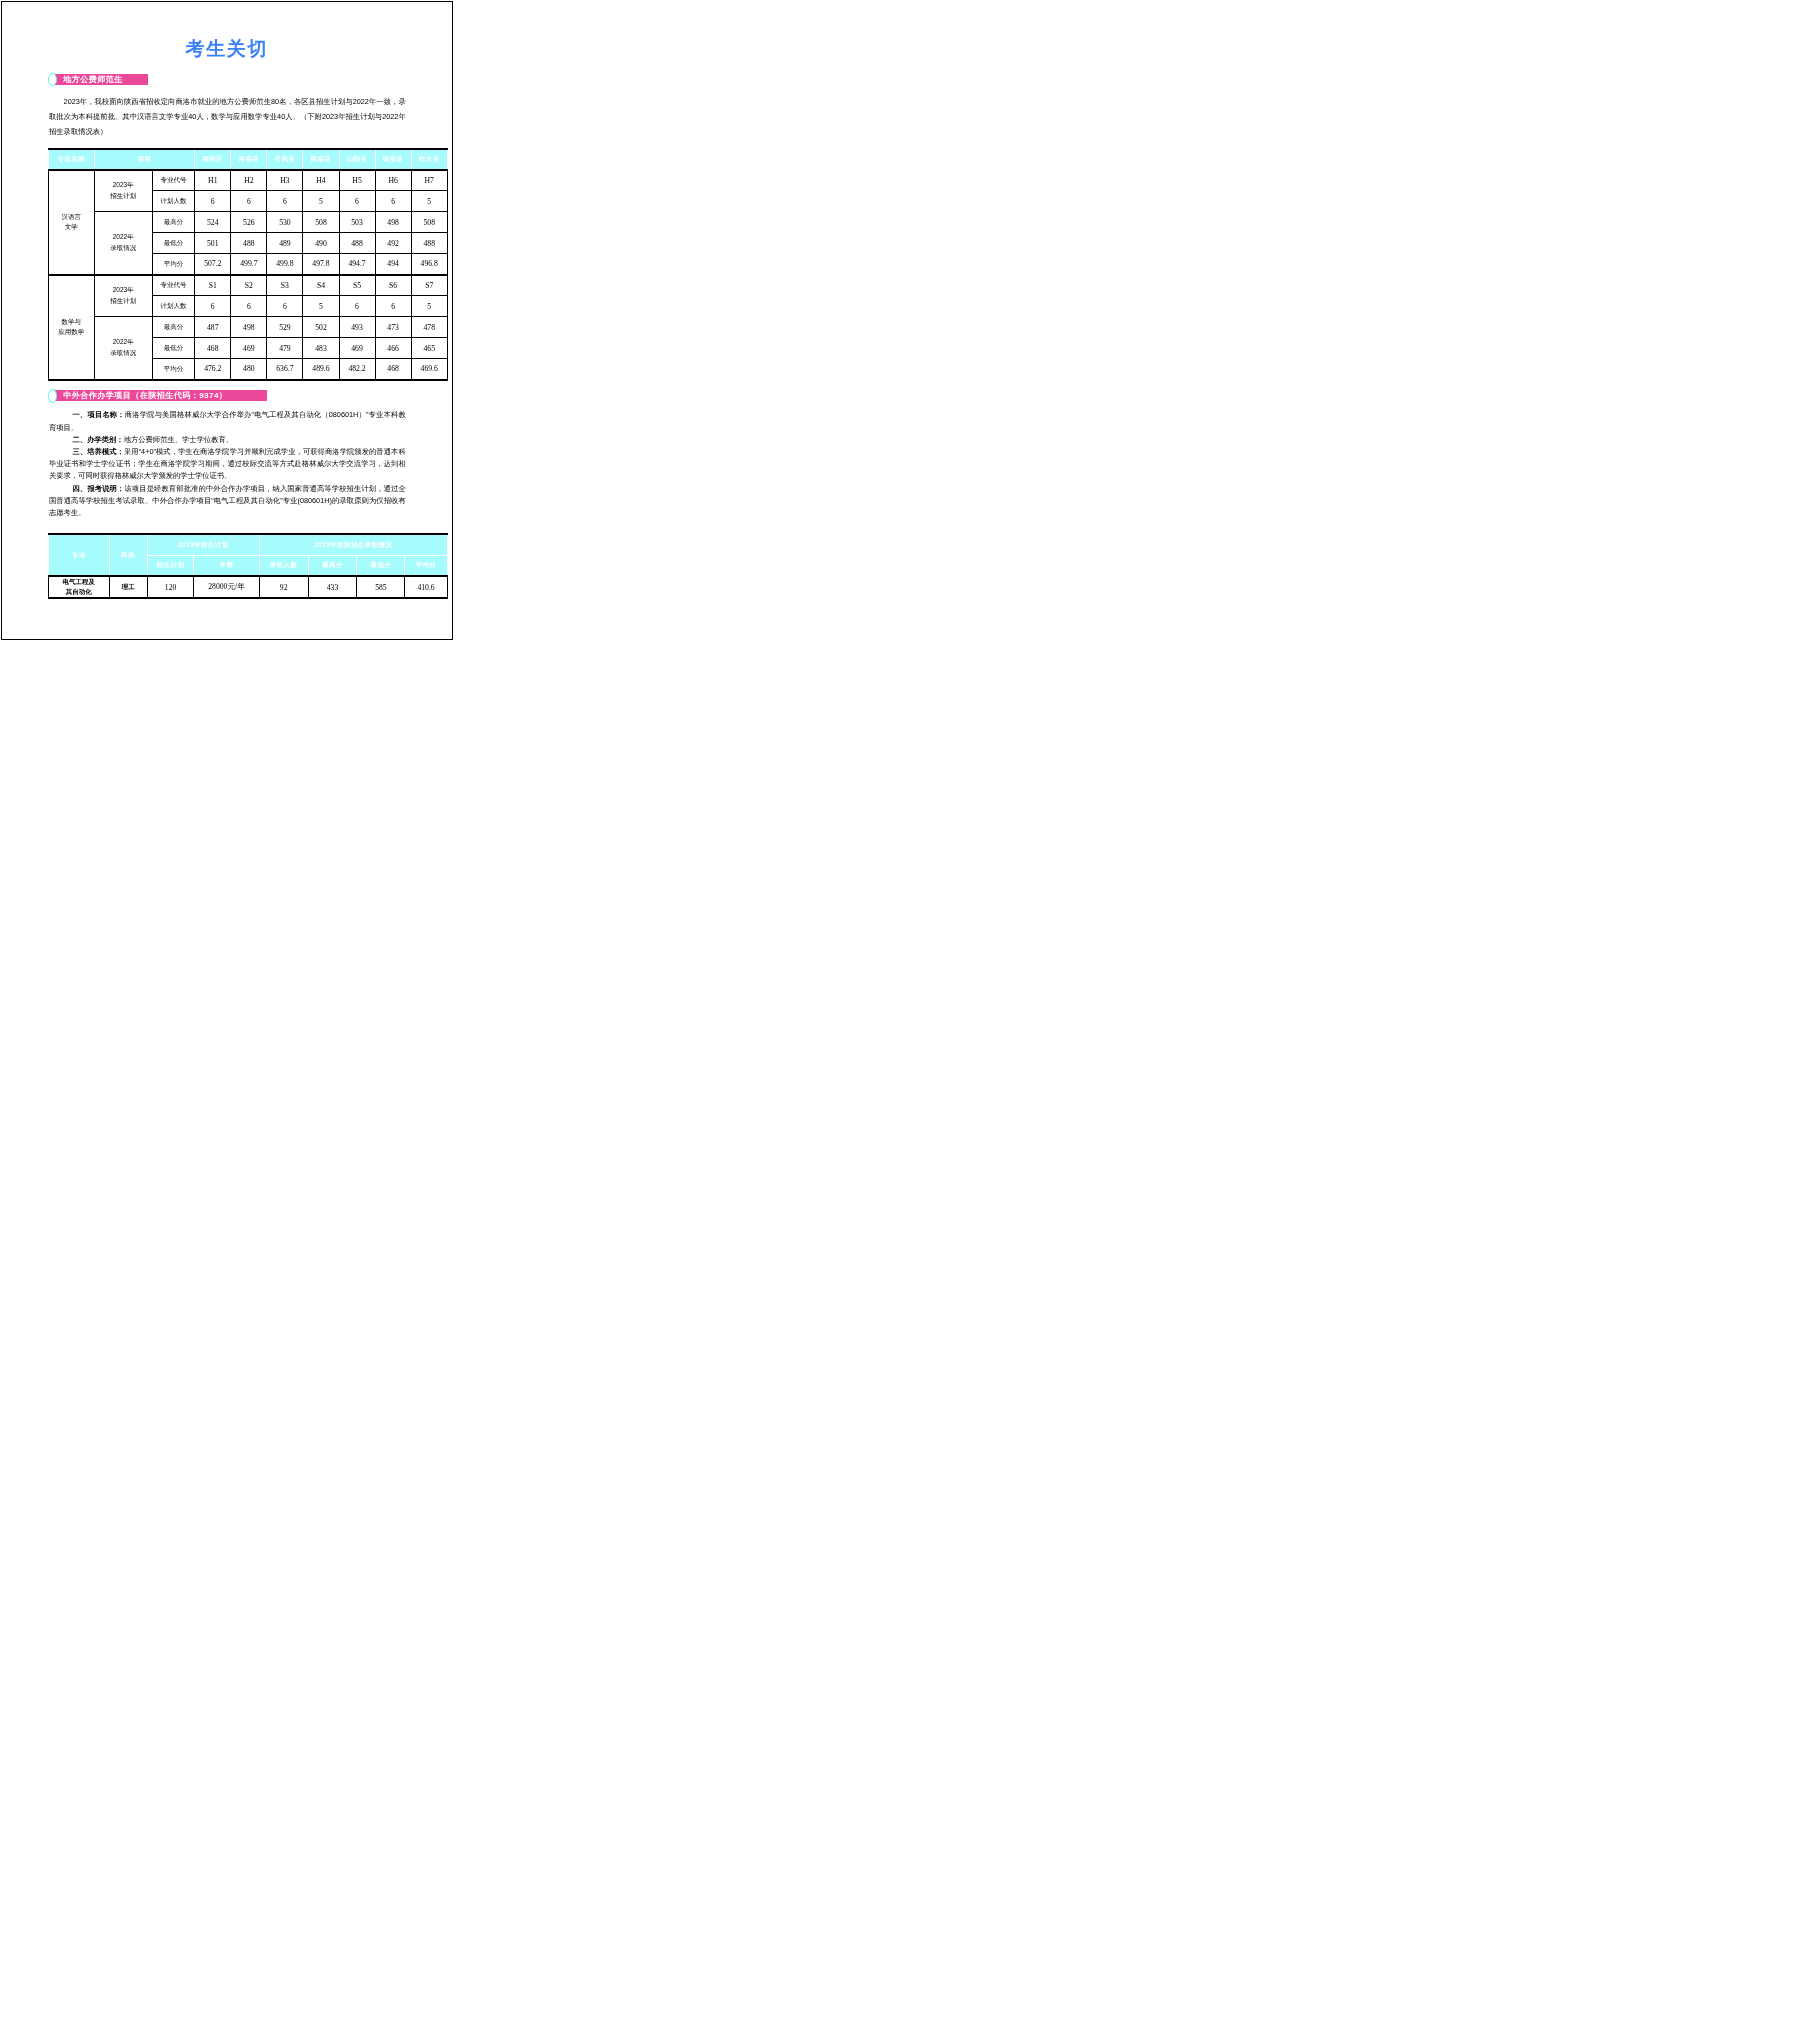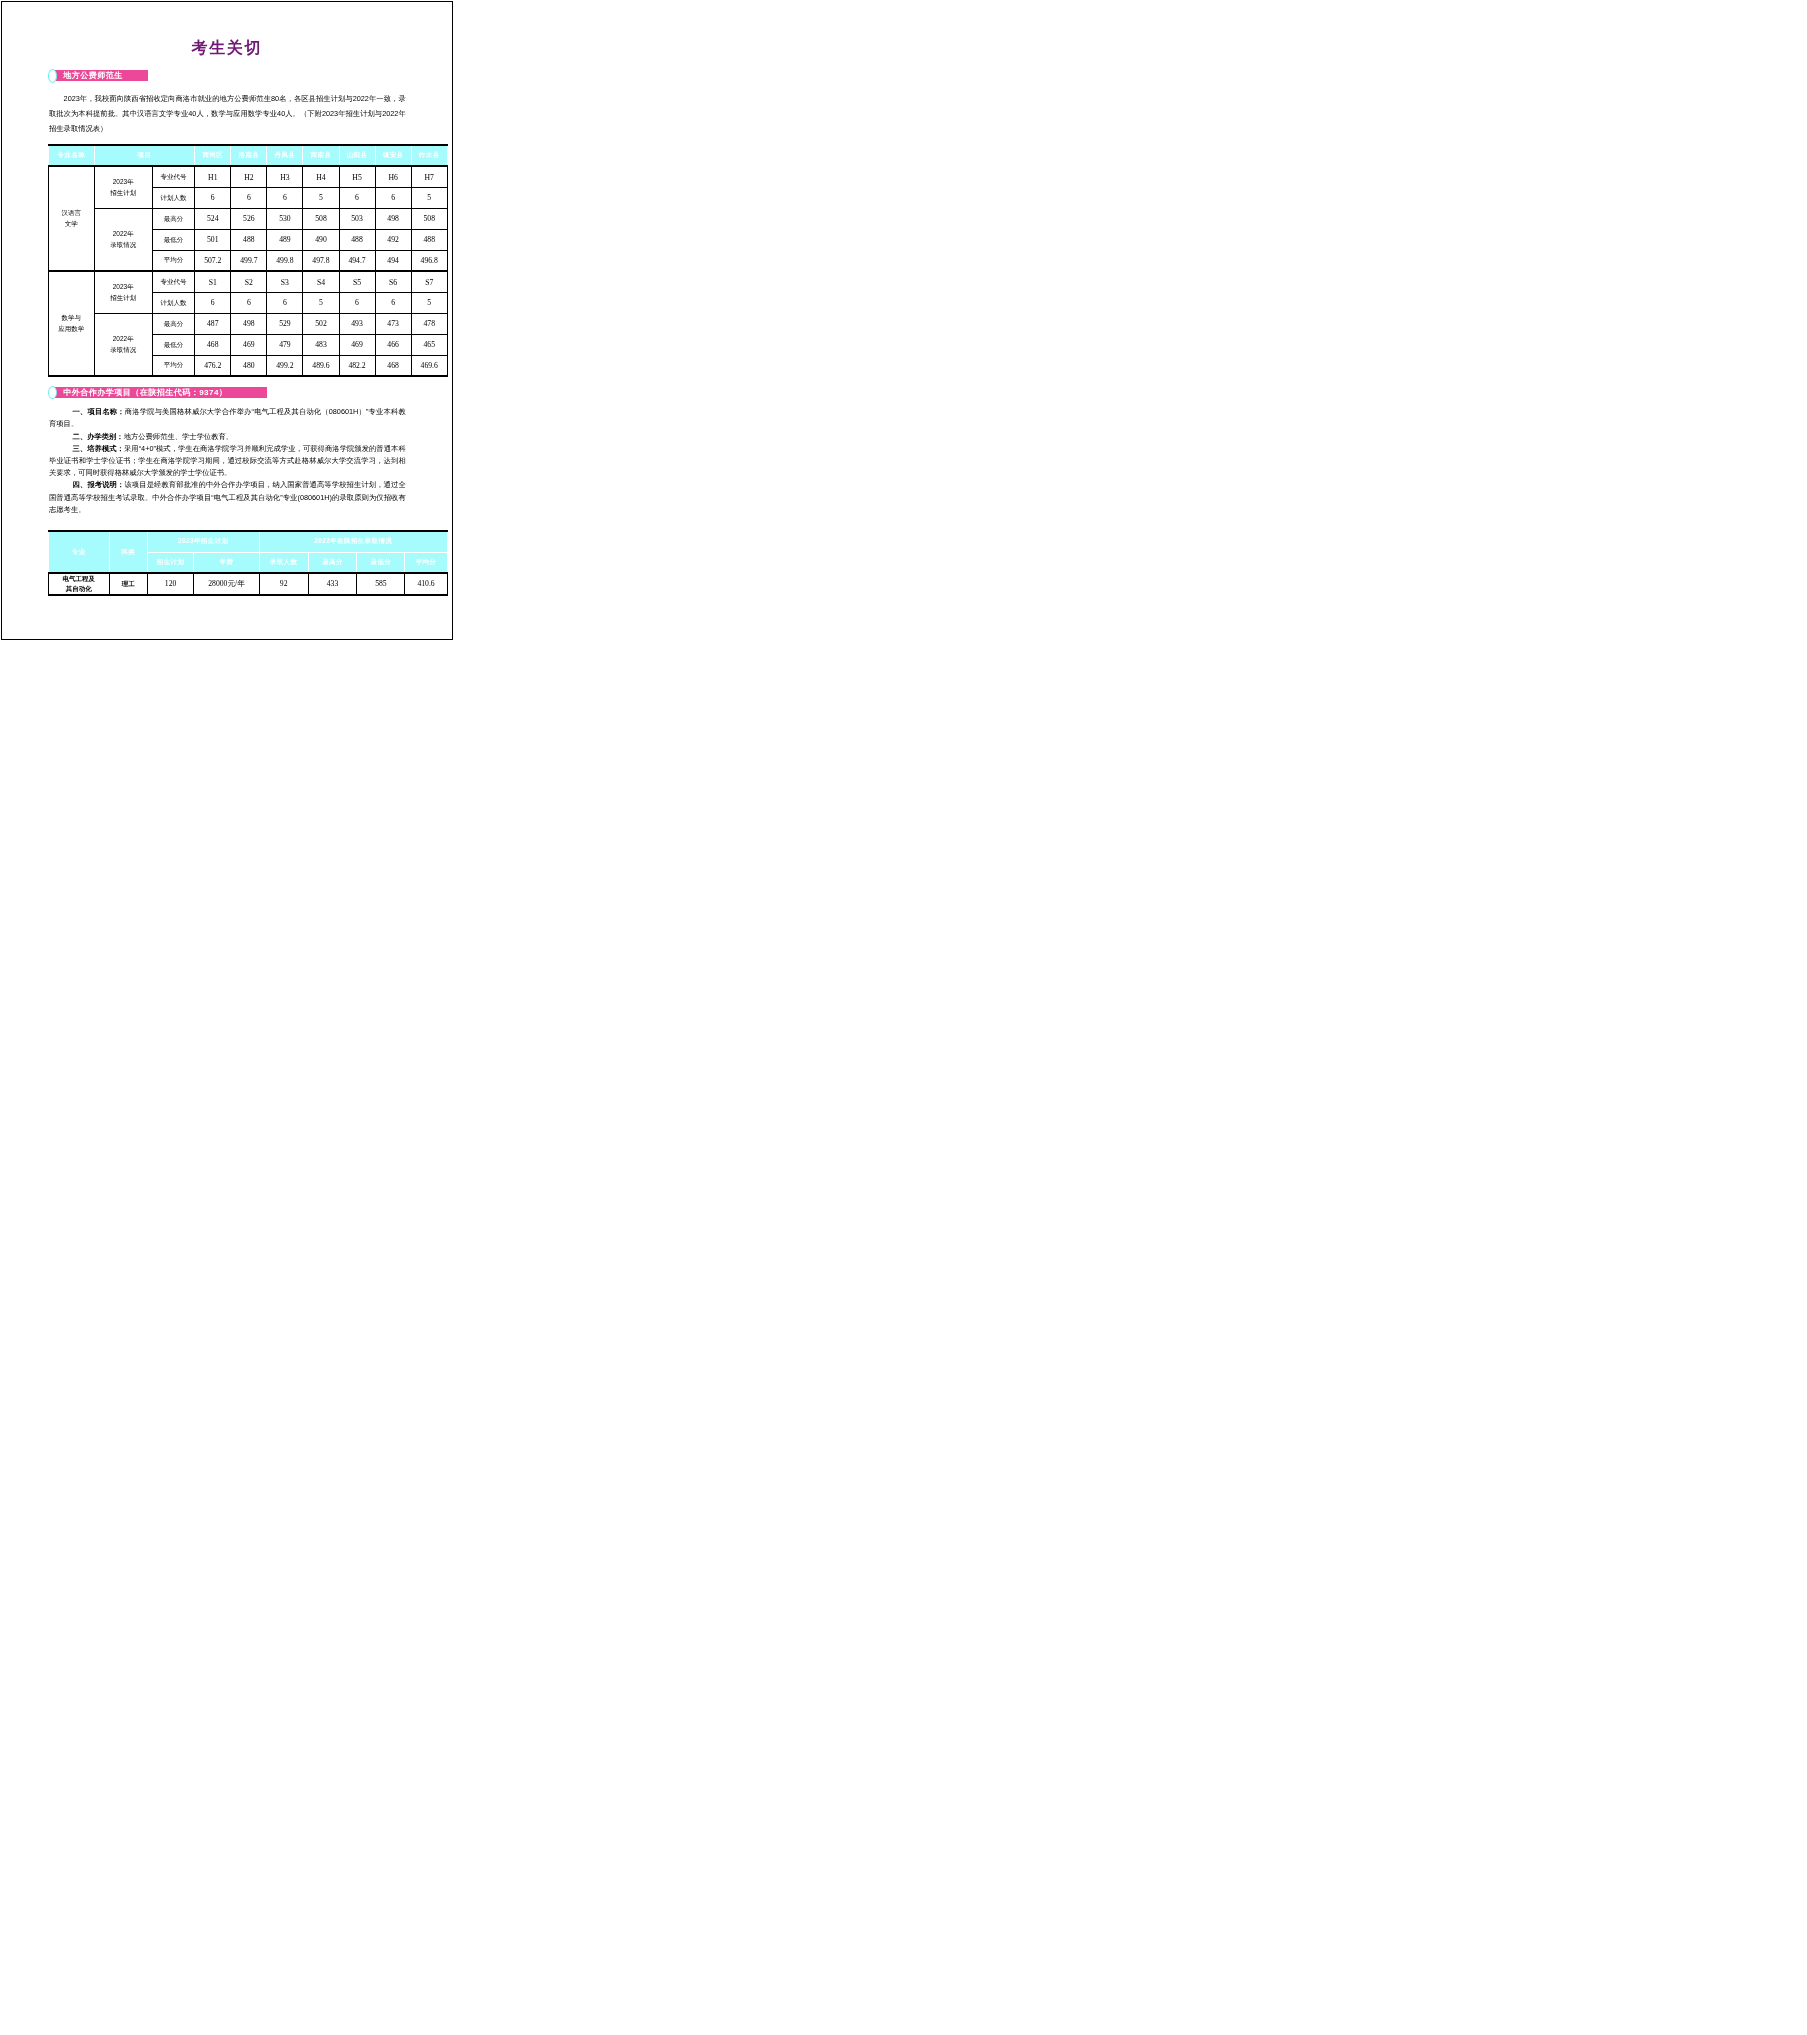--- a/index.html
+++ b/index.html
@@ -1,18 +1,18 @@
 <!DOCTYPE html>
 <html style="font-size:6.5px"><head>
 <meta charset="utf-8">
 <style>
   html,body{margin:0;padding:0;background:#fff;}
   body{font-family:"Liberation Sans",sans-serif;color:#000;}
   .page{width:452px;height:639px;box-sizing:border-box;border:1.2px solid #000;margin:0.8px;background:#fff;overflow:hidden;position:relative;}
-  .title{margin:0;padding-top:37px;text-align:center;font-size:16px;line-height:1.1;font-weight:bold;color:#701a75;letter-spacing:1.6px;}
+  .title{margin:0;padding-top:37px;text-align:center;font-size:19px;line-height:1.1;font-weight:bold;color:#3b82f6;letter-spacing:1.6px;}
   .content{margin-left:46px;margin-right:38px;}
   .bar{position:relative;margin-left:4.1px;margin-top:14px;height:11px;background:#ec4899;display:flex;align-items:center;padding-left:11.4px;box-sizing:border-box;color:#fff;font-weight:bold;font-size:8.1px;letter-spacing:0.4px;}
   .bar-1{width:96px;}
   .bar-2{width:215px;margin-top:9.8px;}
   .cap{position:absolute;left:-4.1px;top:-1.2px;width:9px;height:13.4px;background:#fff;border:1.2px solid #6ef2ea;border-radius:50%;box-sizing:border-box;}
   .para{font-size:7.3px;line-height:15px;text-align:justify;margin:9.8px 8.1px 0 1.2px;text-indent:2em;}
   .s2para{font-size:7.3px;line-height:12.2px;text-align:justify;margin:0 8.1px 0 1.2px;text-indent:2em;}
   .s2para.first{margin-top:8.1px;}
   .plabel{font-weight:bold;margin-left:9px;}
   table{border-collapse:collapse;table-layout:fixed;width:400px;}
@@ -170,21 +170,21 @@
         <td class="num">479</td>
         <td class="num">483</td>
         <td class="num">469</td>
         <td class="num">466</td>
         <td class="num">465</td>
       </tr>
       <tr style="height:21px">
         <td class="zhlab">平均分</td>
         <td class="num">476.2</td>
         <td class="num">480</td>
-        <td class="num">499.2</td>
+        <td class="num">636.7</td>
         <td class="num">489.6</td>
         <td class="num">482.2</td>
         <td class="num">468</td>
         <td class="num">469.6</td>
       </tr>
       </tbody>
     </table>
 
     <div class="bar bar-2">
       <span class="cap"></span>

